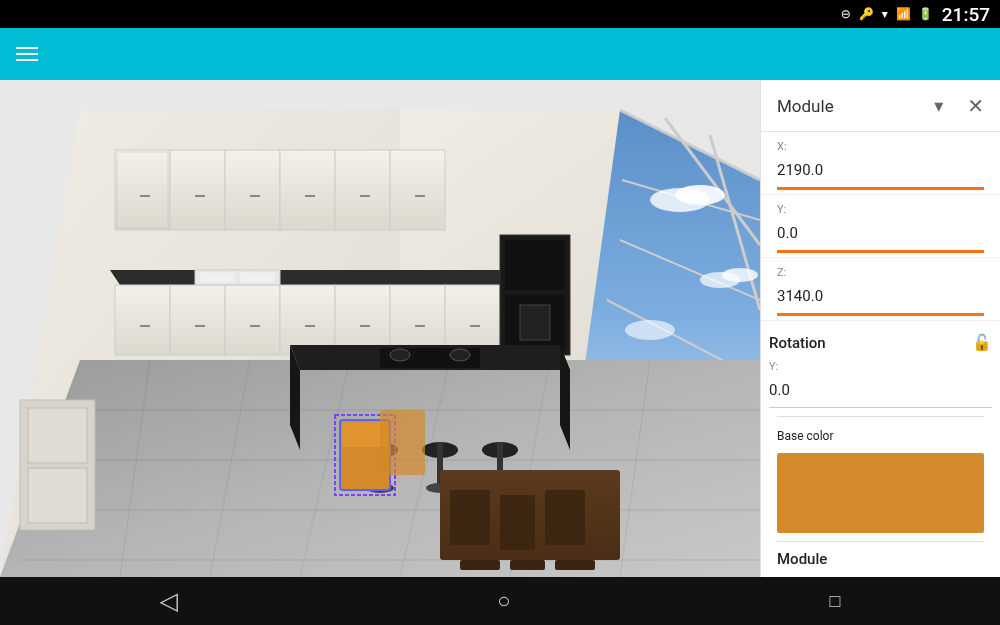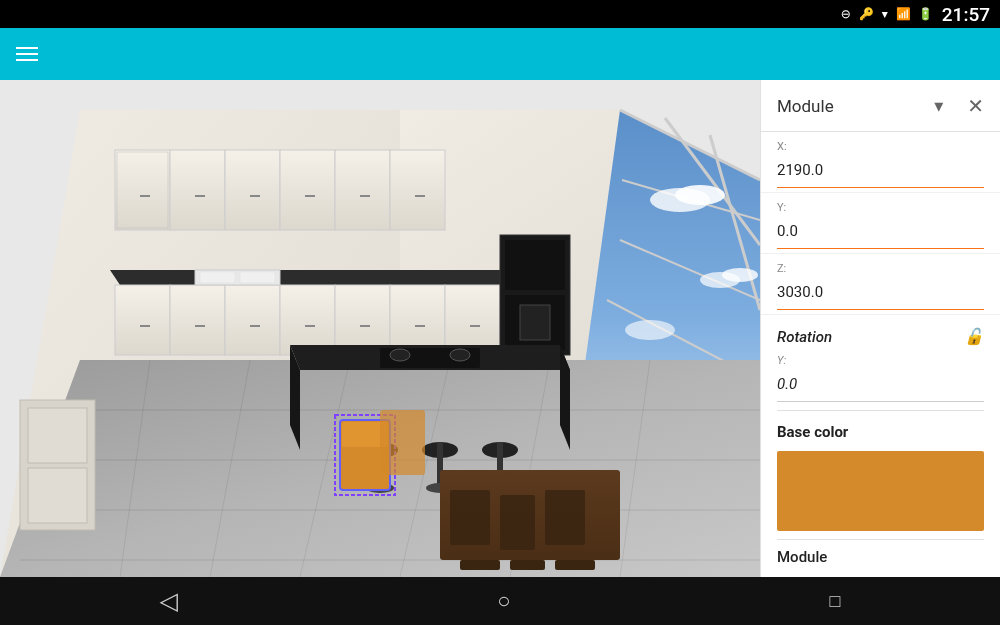--- a/index.html
+++ b/index.html
@@ -125,28 +125,27 @@
     }
     .field-label {
       font-size: 11px;
       color: #888;
       margin-bottom: 4px;
     }
     .field-value {
       font-size: 15px;
       color: #222;
       padding: 4px 0 8px;
-      border-bottom: 1px solid #f97316;
+      border-bottom: 3px solid #f97316;
       width: 100%;
     }
 
     
     .rotation-section {
-      padding: 12px 16px 8px;
-      font-style: italic;
+      padding: 12px 8px 8px;
     }
     .rotation-header {
       display: flex;
       align-items: center;
       justify-content: space-between;
       margin-bottom: 8px;
     }
     .rotation-label {
       font-size: 15px;
       color: #222;
@@ -168,23 +167,23 @@
       padding: 4px 0 8px;
       border-bottom: 1px solid #ccc;
       width: 100%;
     }
 
     
     .base-color-section {
       padding: 12px 16px 8px;
     }
     .base-color-label {
-      font-size: 15px;
+      font-size: 12px;
       color: #222;
-      font-weight: 700;
+      font-weight: 400;
       margin-bottom: 10px;
     }
     .color-swatch {
       width: 100%;
       height: 80px;
       background: #D4892A;
       border-radius: 2px;
     }
 
     
@@ -415,21 +414,21 @@
       <div class="field-value">2190.0</div>
     </div>
 
     <div class="field-group">
       <div class="field-label">Y:</div>
       <div class="field-value">0.0</div>
     </div>
 
     <div class="field-group">
       <div class="field-label">Z:</div>
-      <div class="field-value">3030.0</div>
+      <div class="field-value">3140.0</div>
     </div>
 
     <div class="rotation-section">
       <div class="rotation-header">
         <span class="rotation-label">Rotation</span>
         <span class="lock-icon">🔓</span>
       </div>
       <div class="rotation-y-label">Y:</div>
       <div class="rotation-value">0.0</div>
     </div>

